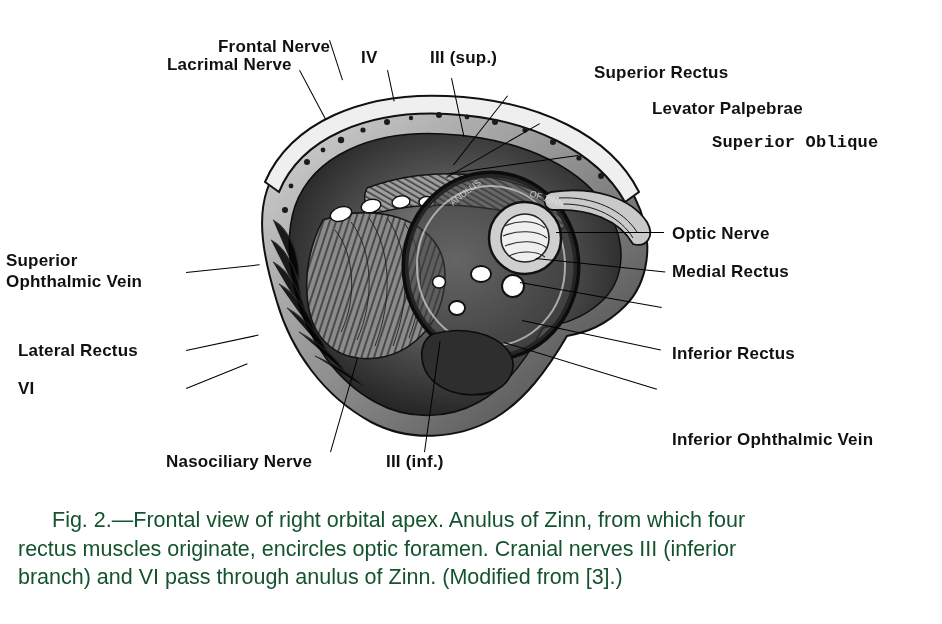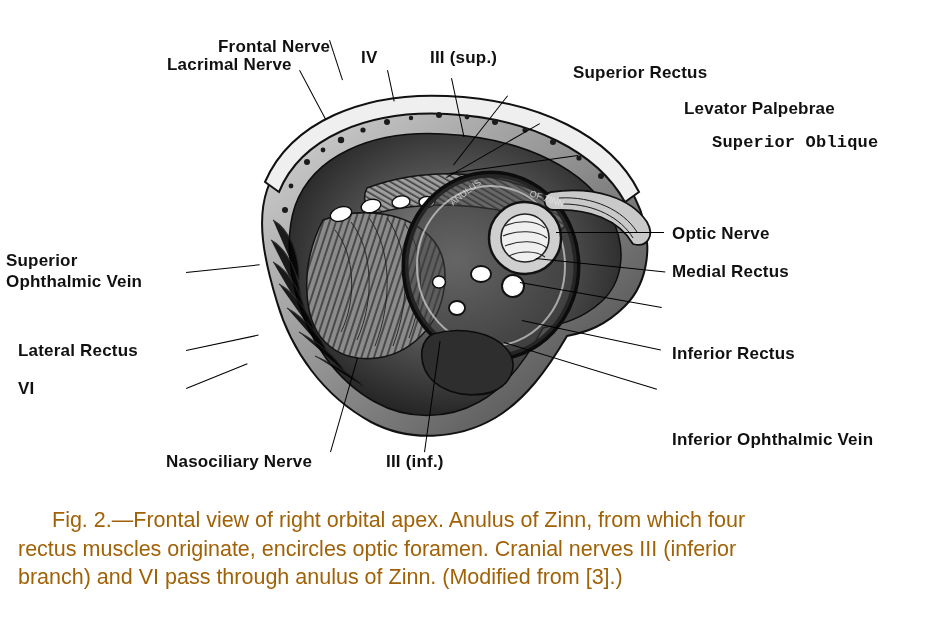--- a/index.html
+++ b/index.html
@@ -53,21 +53,21 @@
   }
 
   #caption {
     position: absolute;
     left: 18px;
     top: 506px;
     width: 906px;
     font-family: "Liberation Sans", sans-serif;
     font-size: 21.5px;
     line-height: 1.33;
-    color: #a16207;
+    color: #14532d;
     text-align: left;
   }
   #caption .indent { display: inline-block; width: 34px; }
 
   
   svg { display: block; }
 </style>
 </head>
 <body>
 
@@ -220,22 +220,22 @@
   <div class="leader" style="left:186px; top:388px; width:66px;  transform: rotate(-22deg);"></div>
 
   <div class="leader" style="left:330px; top:452px; width:98px;  transform: rotate(-74deg);"></div>
   <div class="leader" style="left:424px; top:452px; width:112px; transform: rotate(-82deg);"></div>
 
   <div class="label" style="left:218px; top:20px;margin-top:17px;">Frontal Nerve</div>
   <div class="label" style="left:167px; top:55px;">Lacrimal Nerve</div>
   <div class="label" style="left:361px; top:48px;">IV</div>
   <div class="label" style="left:430px; top:48px;">III (sup.)</div>
 
-  <div class="label right" style="left:573px; top:63px;text-align:center;">Superior Rectus</div>
-  <div class="label right" style="left:684px; top:99px;">Levator Palpebrae</div>
+  <div class="label right" style="left:594px; top:63px;text-align:center;">Superior Rectus</div>
+  <div class="label right" style="left:652px; top:99px;">Levator Palpebrae</div>
   <div class="label right" style="left:712px; top:133px;font-family:Liberation Mono, monospace;">Superior Oblique</div>
   <div class="label right" style="left:672px; top:224px;">Optic Nerve</div>
   <div class="label right" style="left:672px; top:262px;">Medial Rectus</div>
   <div class="label right" style="left:672px; top:344px;">Inferior Rectus</div>
   <div class="label right" style="left:672px; top:384px;margin-top:46px;">Inferior Ophthalmic Vein</div>
 
   <div class="label left two-line" style="left:6px; top:250px; width:174px;">
     <span>Superior</span><br>
     <span>Ophthalmic Vein</span>
   </div>

